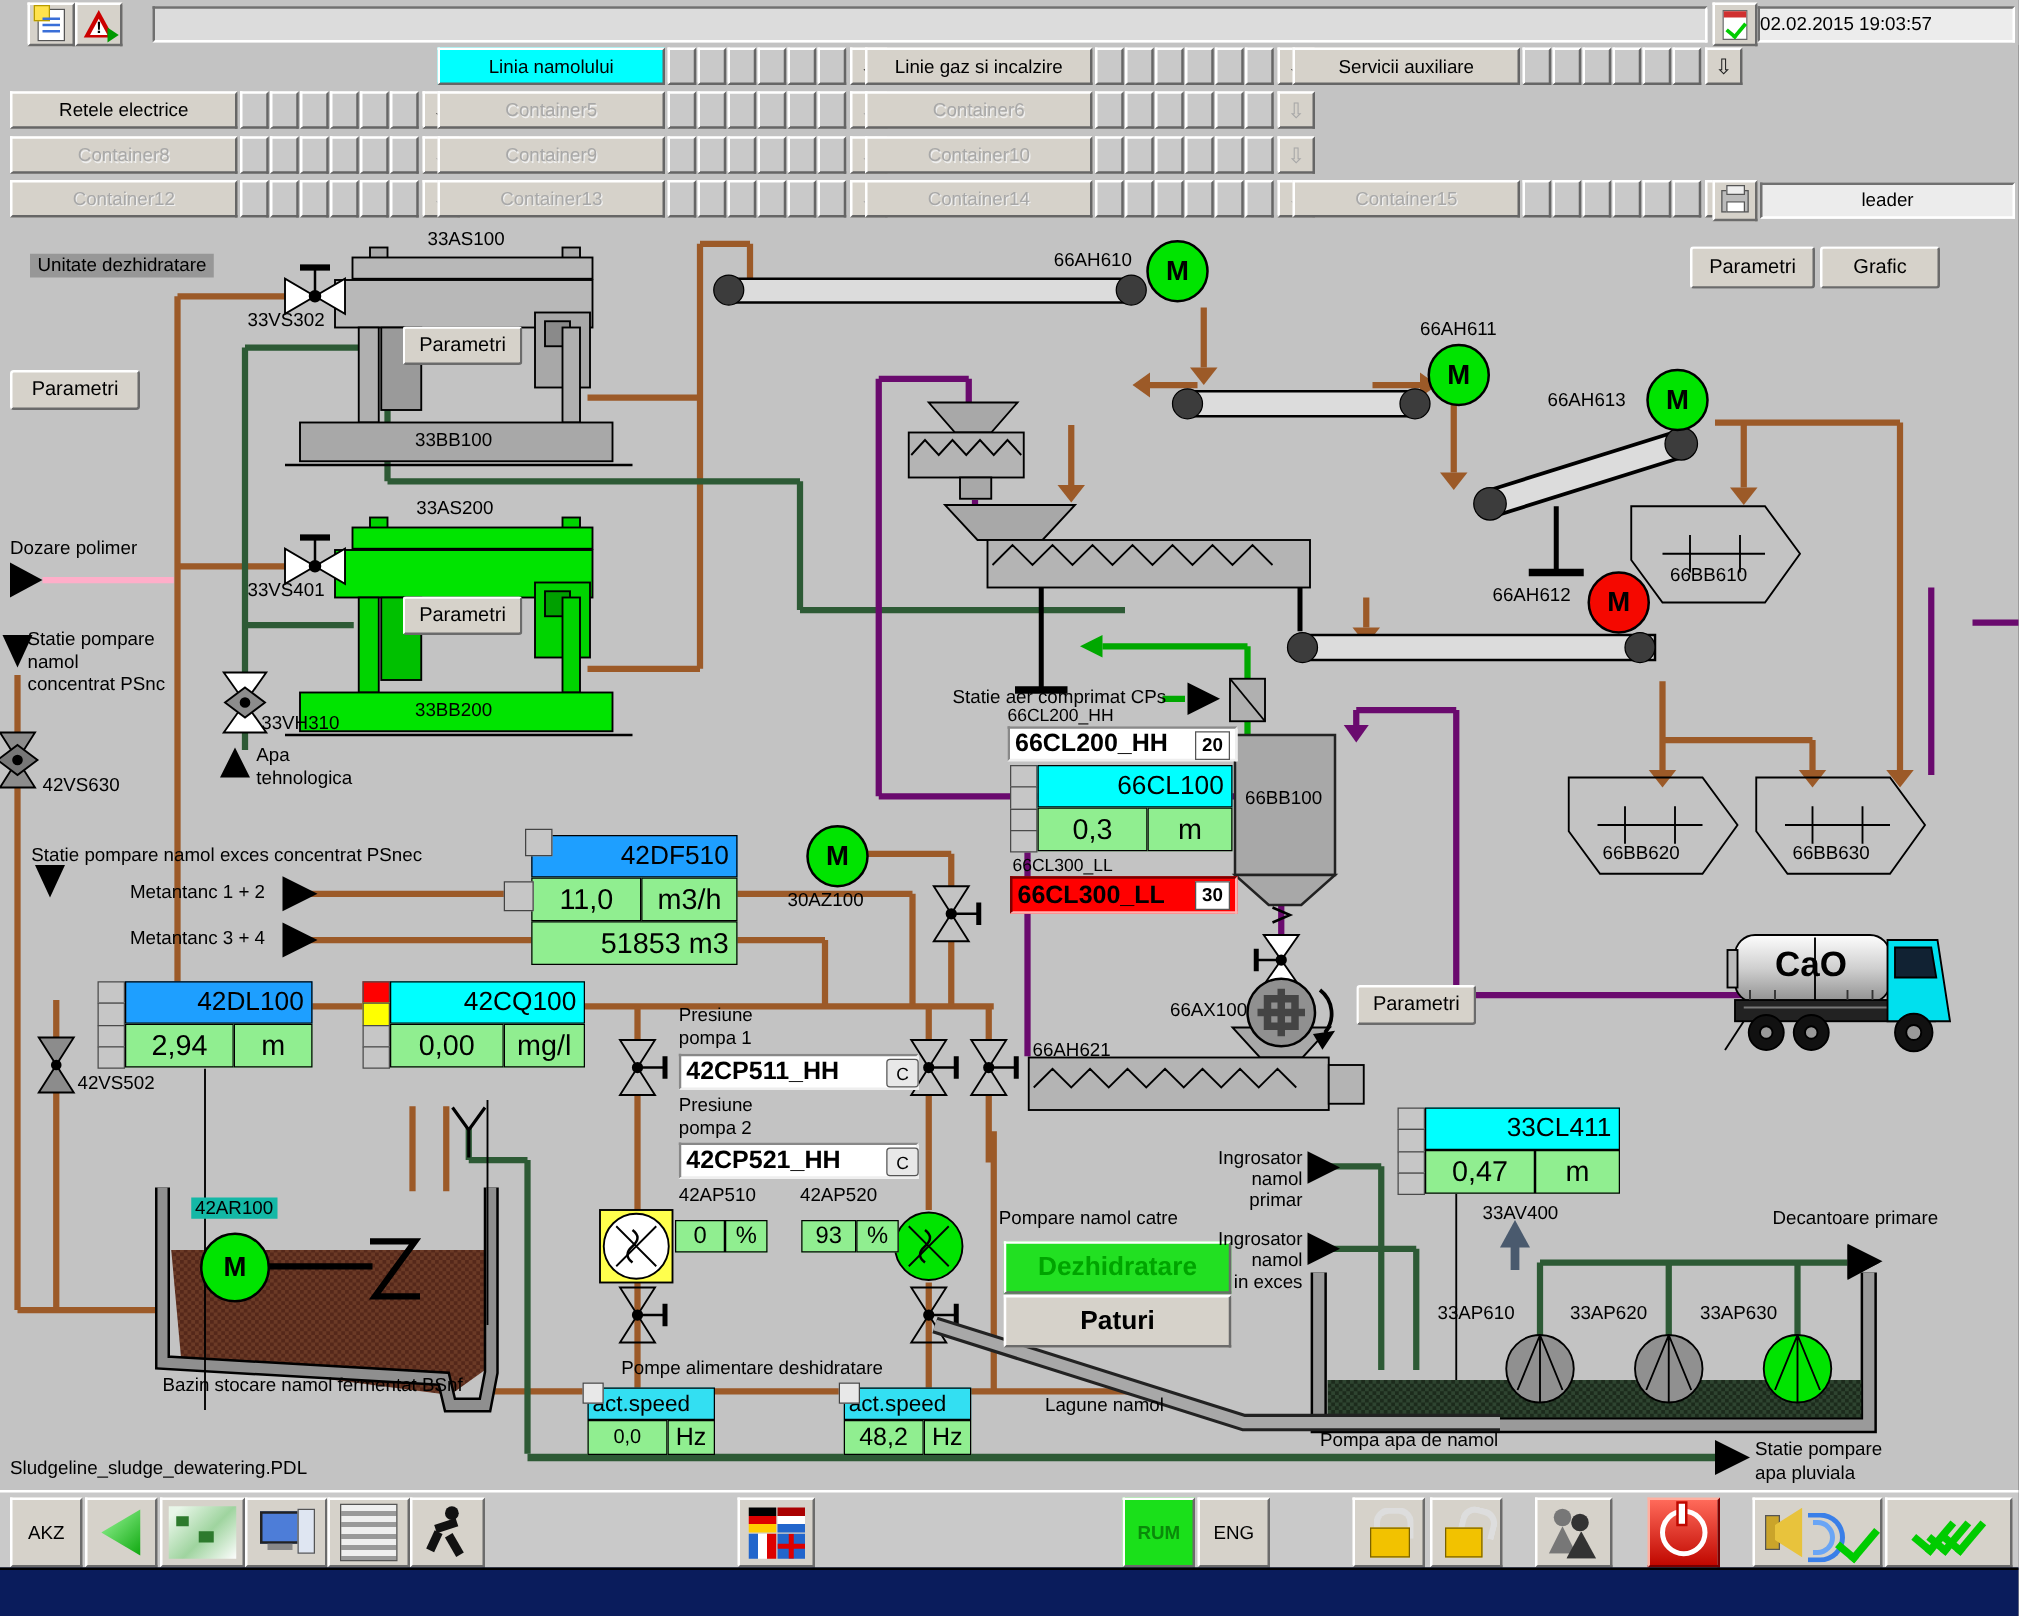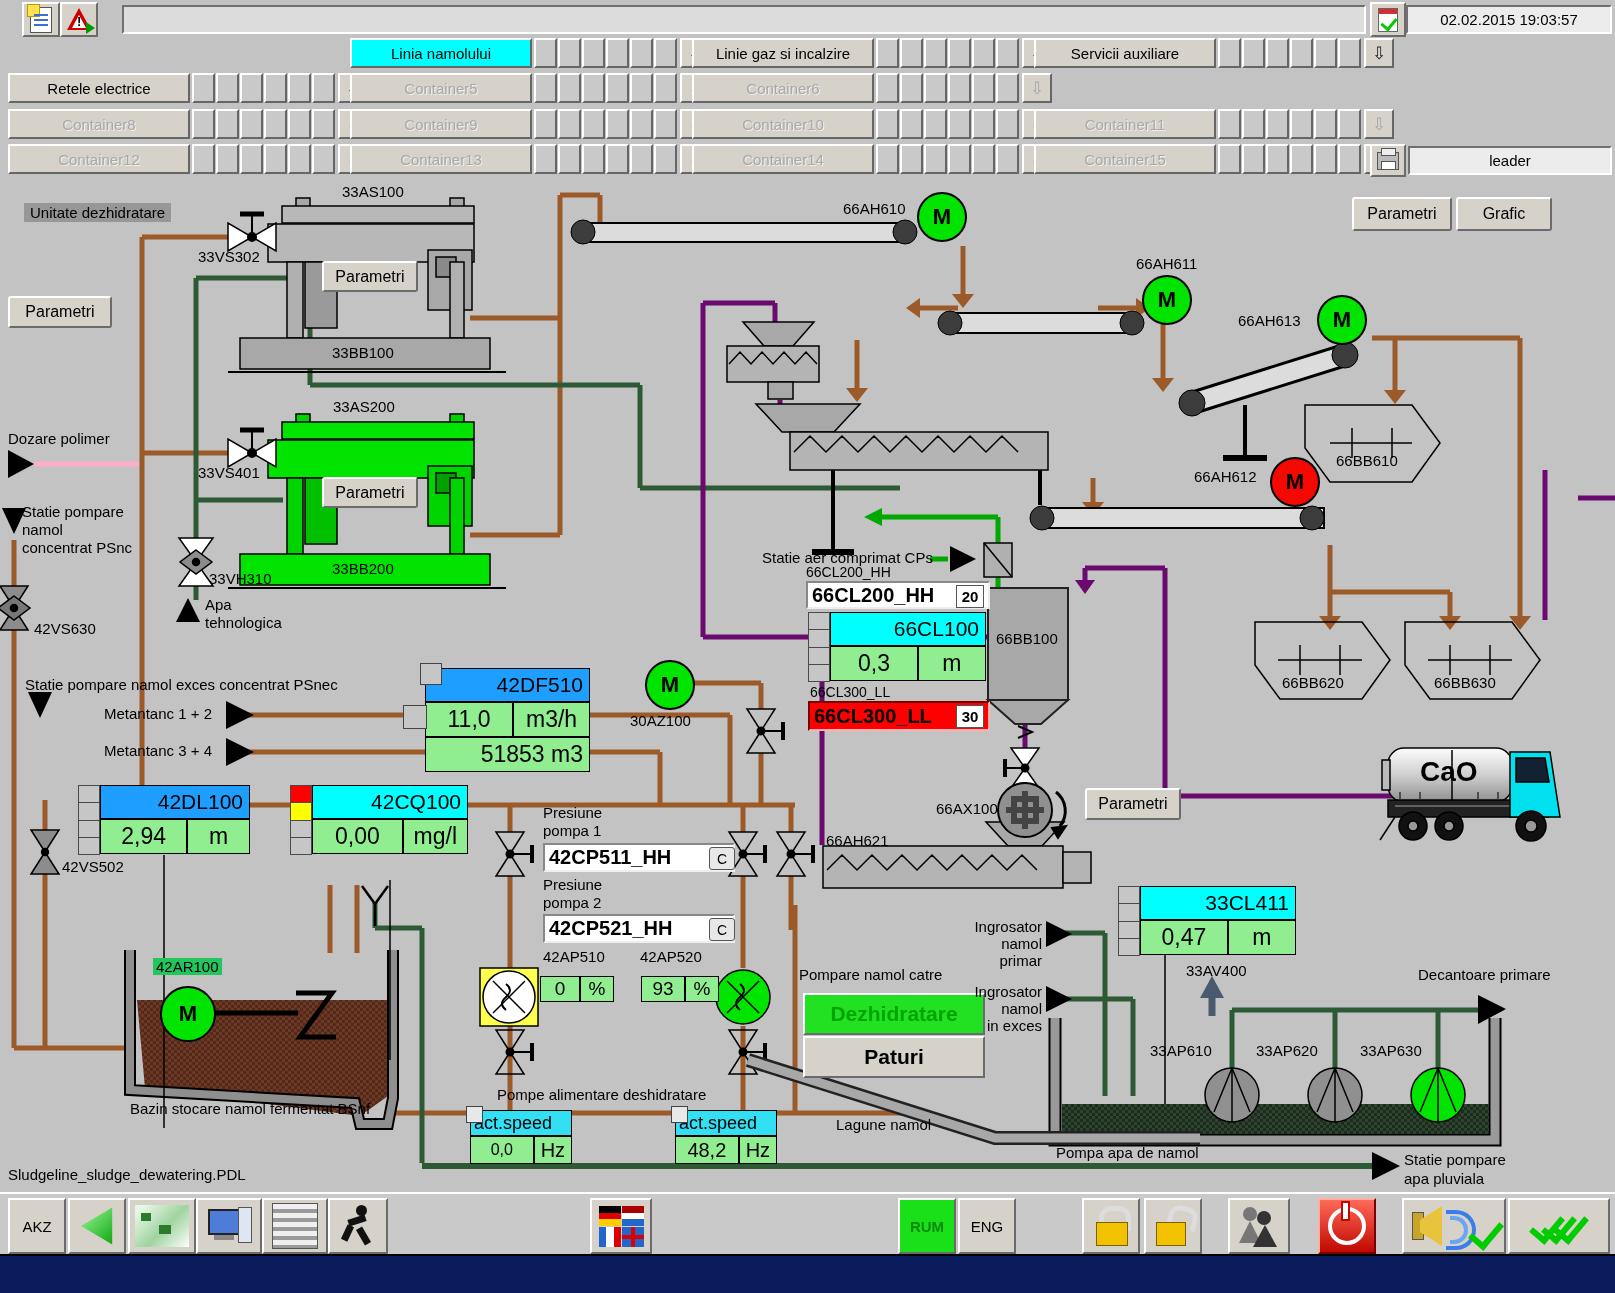--- a/index.html
+++ b/index.html
@@ -451,21 +451,21 @@
       <div style="position:absolute;right:-3px;bottom:-2px;width:0;height:0;border-top:6px solid transparent;border-bottom:6px solid transparent;border-left:9px solid #090"></div>
     </div>
   </div>
   <div class="inset" style="left:122px;top:5px;width:1240px;height:25px;background:#dcdcdc"></div>
   <div class="btn" style="left:1370px;top:2px;width:32px;height:31px">
     <div style="position:relative;width:18px;height:22px;background:#fff;border:1px solid #666">
       <div style="position:absolute;left:0;top:0;width:18px;height:5px;background:#d03030"></div>
       <div class="chk" style="width:7px;height:12px;border-width:0 3px 3px 0;position:absolute;left:5px;top:6px"></div>
     </div>
   </div>
-  <div class="inset" style="left:1406px;top:5px;width:202px;height:25px;display:flex;align-items:center;justify-content:center;font-size:15px">
+  <div class="inset" style="left:1406px;top:5px;width:202px;height:25px;display:flex;align-items:center;font-size:15px">
     <span>02.02.2015 19:03:57</span>
   </div>
 </div>
 
 <div class="nv active" style="left:350px;top:38px;z-index:5">
   <div class="nb">Linia namolului</div>
   <div class="ncells">
         <i class="nc"></i>
         <i class="nc"></i>
         <i class="nc"></i>
@@ -556,32 +556,20 @@
         <i class="nc"></i>
         <i class="nc"></i>
         <i class="nc"></i>
         <i class="nc"></i>
         <i class="nc"></i>
       </div>
   <div class="na">⇩</div>
 </div>
 <div class="nv dim" style="left:692px;top:109px;z-index:5">
   <div class="nb">Container10</div>
-  <div class="ncells">
-        <i class="nc"></i>
-        <i class="nc"></i>
-        <i class="nc"></i>
-        <i class="nc"></i>
-        <i class="nc"></i>
-        <i class="nc"></i>
-      </div>
-  <div class="na">⇩</div>
-</div>
-<div class="nv dim" style="left:1034px;top:109px;z-index:5">
-  <div class="nb">Container11</div>
   <div class="ncells">
         <i class="nc"></i>
         <i class="nc"></i>
         <i class="nc"></i>
         <i class="nc"></i>
         <i class="nc"></i>
         <i class="nc"></i>
       </div>
   <div class="na">⇩</div>
 </div>
@@ -788,21 +776,21 @@
 <div class="fld alarm" style="left:808px;top:701px;width:182px;height:30px;z-index:2">
   <span>66CL300_LL</span>
   <span class="vbox" style="right:4px">30</span>
 </div>
 <div class="lbl" style="left:936px;top:800px;z-index:2">66AX100</div>
 <div class="btn" style="left:1085px;top:788px;width:92px;height:28px;z-index:2;border-radius:3px">Parametri</div>
 <div class="lbl" style="left:826px;top:832px;z-index:2">66AH621</div>
 
 <div class="lbl" style="left:1420px;top:756px;font-size:28px;font-weight:bold;z-index:2">CaO</div>
 
-<div class="lbl" style="left:153px;top:958px;background:#22c55e;padding:0 3px;z-index:2">42AR100</div>
+<div class="lbl" style="left:153px;top:958px;background:#14b8a6;padding:0 3px;z-index:2">42AR100</div>
 <div class="motor" style="left:160px;top:986px;width:52px;height:52px;z-index:2">M</div>
 <div class="lbl" style="left:130px;top:1100px;z-index:2">Bazin stocare namol fermentat BSnf</div>
 
 <div class="lbl" style="left:799px;top:966px;z-index:2">Pompare namol catre</div>
 <div class="btn big" style="left:803px;top:993px;width:178px;height:38px;background:#22e022;color:#00a400;font-size:21px;z-index:2">Dezhidratare</div>
 <div class="btn big" style="left:803px;top:1036px;width:178px;height:38px;font-size:21px;z-index:2">Paturi</div>
 
 <div class="lbl rt" style="left:890px;top:918px;width:152px;line-height:17px;z-index:2;text-align:right">
   <span>Ingrosator</span><br><span>namol</span><br><span>primar</span>
 </div>

